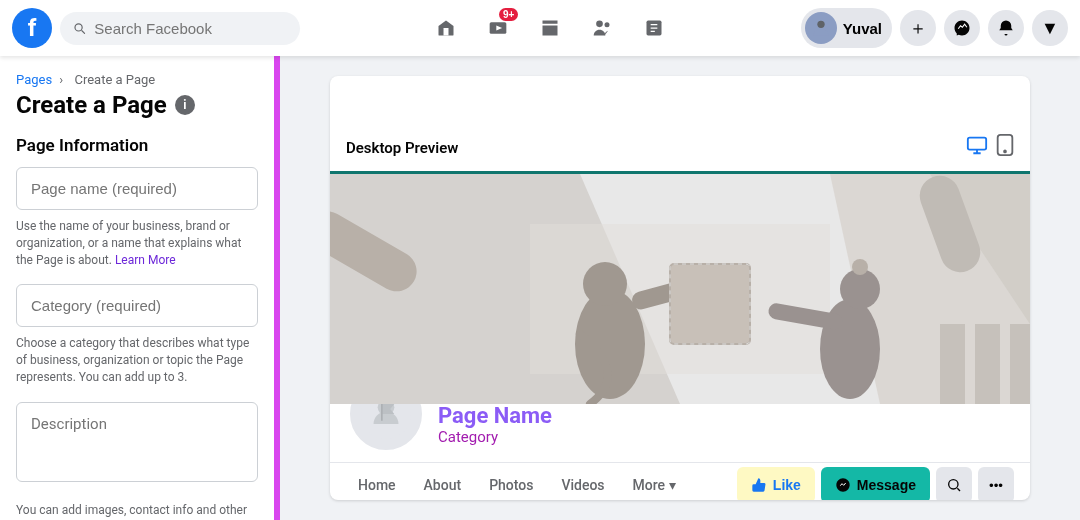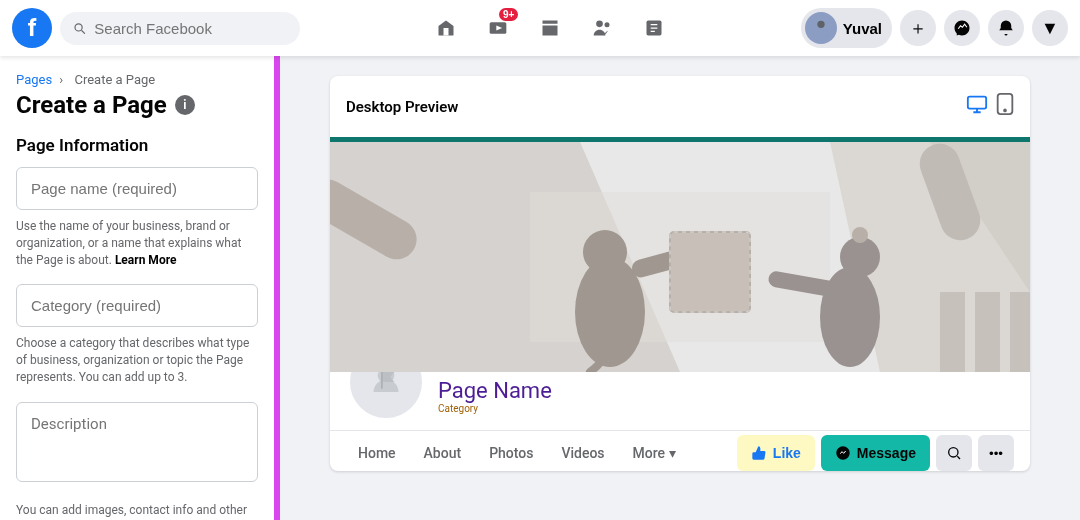--- a/index.html
+++ b/index.html
@@ -136,21 +136,21 @@
       font-size: 15px;
       color: #3b82f6;
       outline: none;
       margin-bottom: 8px;
       background: #fff;
     }
     .help-text {
       font-size: 12px; color: #65676b;
       margin-bottom: 16px; line-height: 1.4;
     }
-    .help-text a { color: #000000; text-decoration: none; font-weight: bold; }
+    .help-text a { color: #6d28d9; text-decoration: none; }
     .form-textarea {
       width: 100%;
       padding: 12px 14px;
       border: 1px solid #ccd0d5;
       border-radius: 6px;
       font-size: 15px;
       color: #65676b;
       outline: none;
       resize: none;
       height: 80px;
@@ -179,22 +179,23 @@
       background: #fff;
       border-radius: 8px;
       box-shadow: 0 1px 3px rgba(0,0,0,0.15);
       width: 100%;
       max-width: 700px;
       overflow: hidden;
       position: relative;
     }
     .preview-header {
       display: flex; align-items: center; justify-content: space-between;
-      padding: 17px 16px;
-      border-bottom: 5px solid #0f766e;
+      padding: 10px 16px;
+      border-bottom: 3px solid #0f766e;
+      margin-top: 48px;
     }
     .preview-title {
       font-size: 15px; font-weight: 600; color: #050505;
     }
     .preview-view-icons {
       display: flex; gap: 8px;
     }
     .view-icon {
       color: #1877f2; font-size: 20px; cursor: pointer;
     }
@@ -224,24 +225,24 @@
       border: 4px solid #fff;
       flex-shrink: 0;
       display: flex; align-items: center; justify-content: center;
       overflow: hidden;
     }
     .page-avatar svg { width: 50px; height: 50px; }
     .page-name-section {
       padding-bottom: 8px;
     }
     .page-name-text {
-      font-size: 22px; font-weight: 400; color: #4c1d95;
+      font-size: 22px; font-weight: 700; color: #8b5cf6;
     }
     .page-category-text {
-      font-size: 10px; color: #a16207;
+      font-size: 15px; color: #a21caf;
     }
 
     
     .page-nav {
       display: flex; align-items: center; justify-content: space-between;
       padding: 0 16px;
       border-top: 1px solid #e4e6eb;
       padding-top: 4px;
     }
     .page-nav-left {

